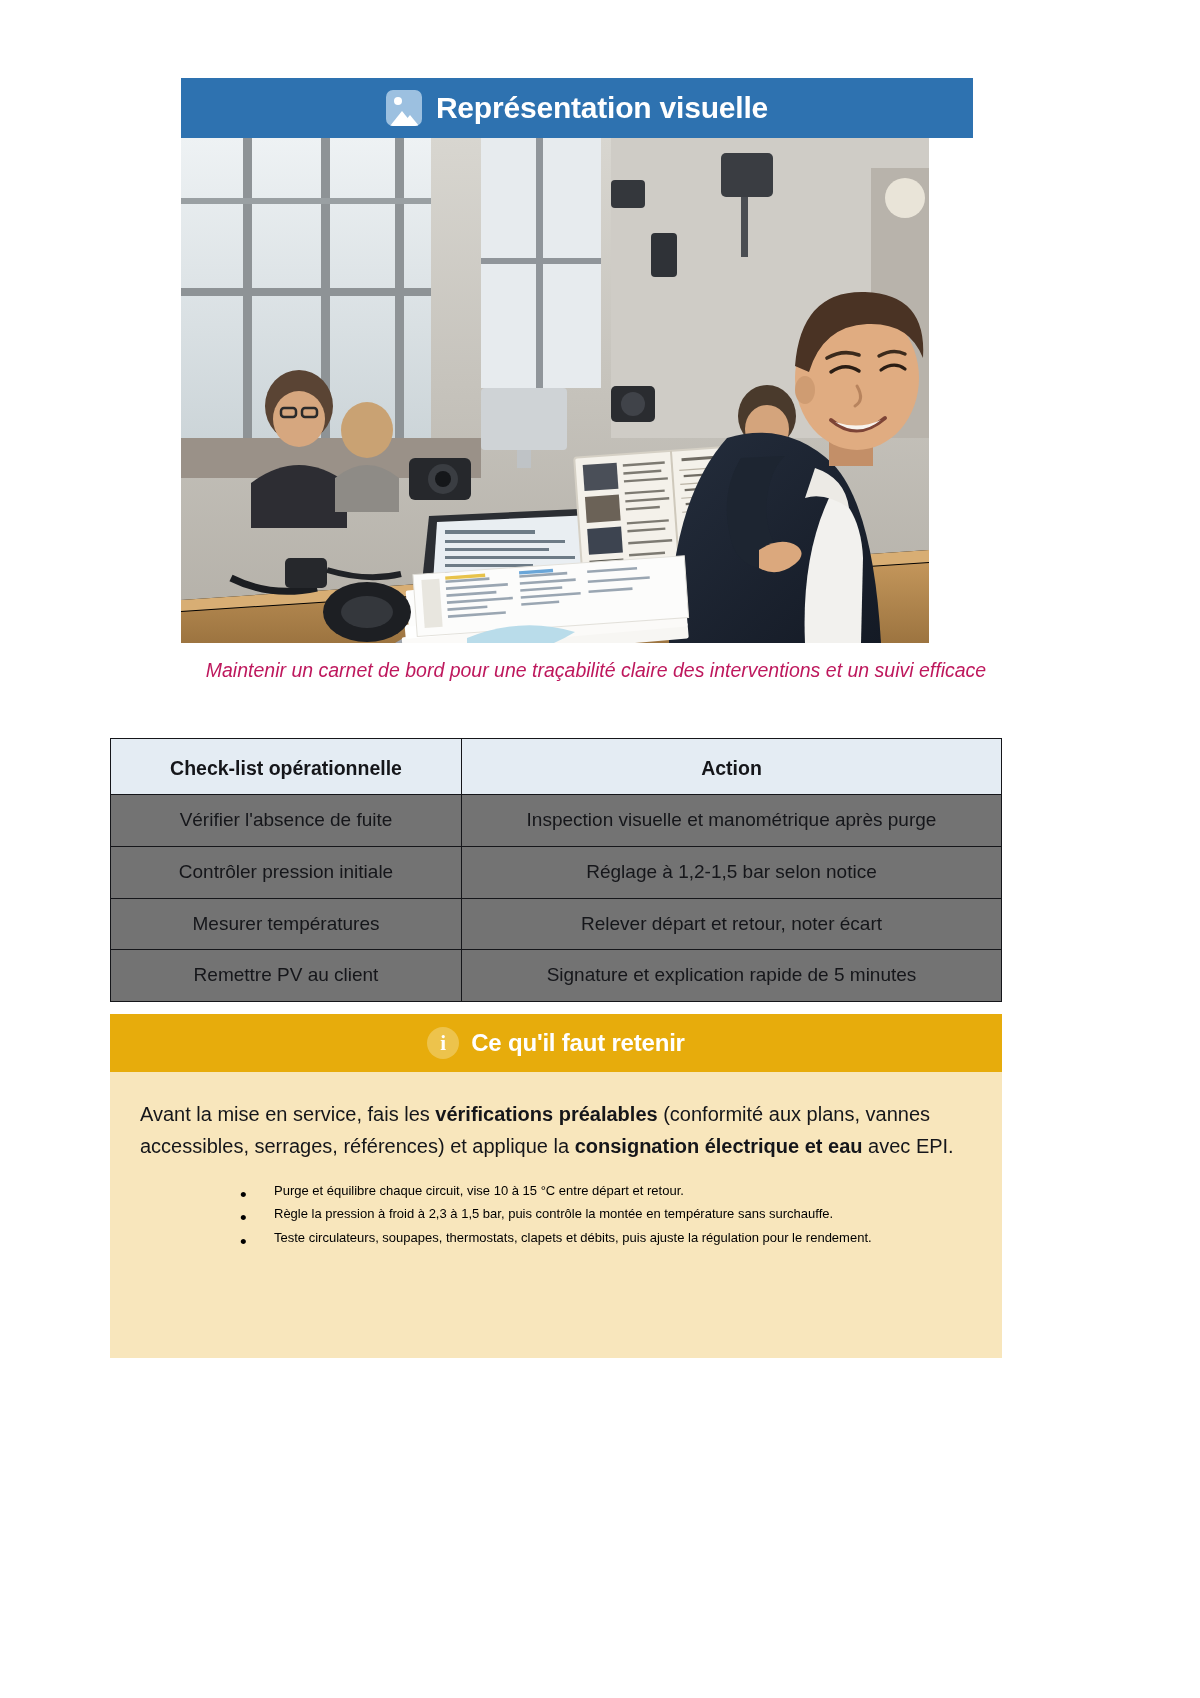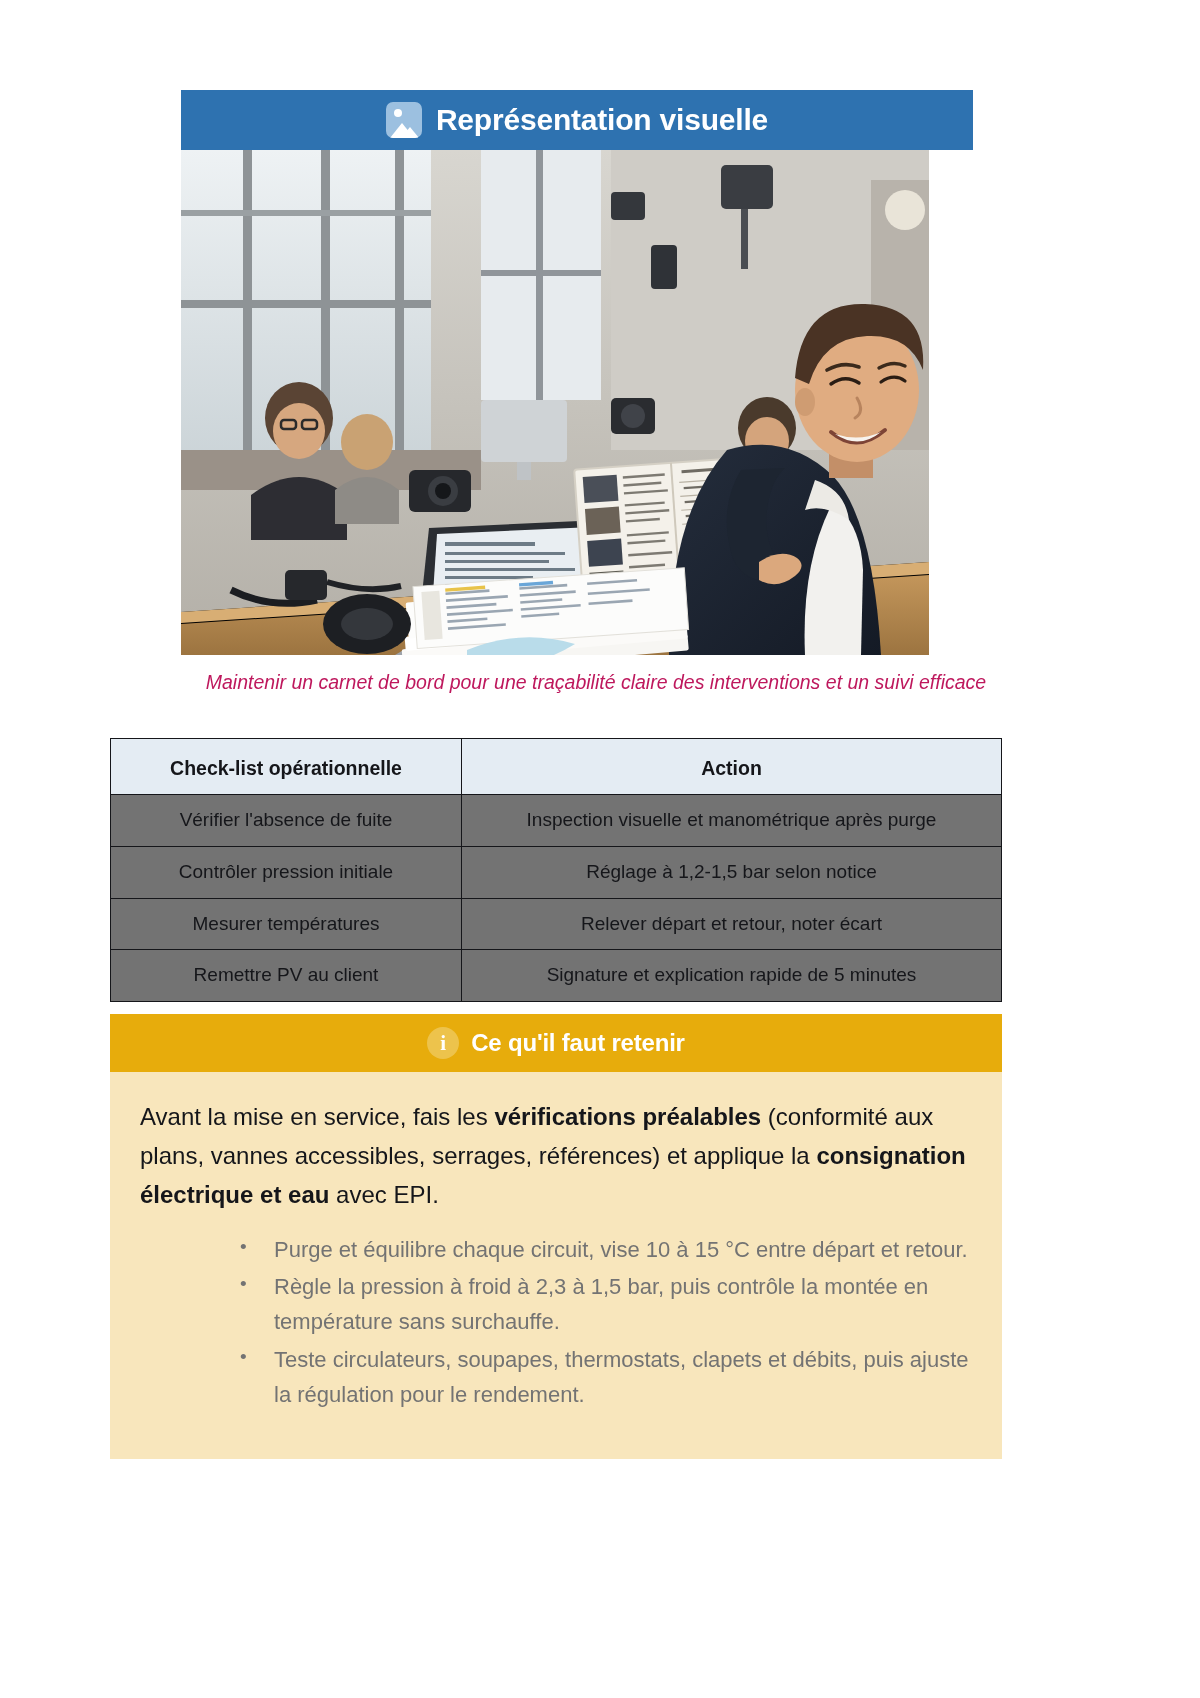--- a/index.html
+++ b/index.html
@@ -20,21 +20,21 @@
     position: relative;
     width: 1200px;
     height: 1698px;
     box-sizing: border-box;
   }
 
   
   .visual-block {
     position: absolute;
     left: 181px;
-    top: 90px;
+    top: 78px;
     width: 792px;
   }
 
   .visual-banner {
     background: #2e72b0;
     height: 60px;
     display: flex;
     align-items: center;
     justify-content: center;
     gap: 14px;
@@ -164,37 +164,37 @@
     font-family: "Liberation Serif", serif;
     flex: none;
   }
   .callout-body {
     background: #f8e6bc;
     padding: 26px 30px 44px 30px;
     min-height: 286px;
     box-sizing: border-box;
   }
   .callout-para {
-    font-size: 24px;
+    font-size: 20px;
     line-height: 1.62;
     margin: 0 0 14px 0;
     color: #15161a;
   }
   .callout-list {
     margin: 18px 0 0 0;
     padding-left: 100px;
     list-style: none;
   }
   .callout-list li {
-    font-size: 22px;
+    font-size: 13px;
     line-height: 1.58;
     margin-bottom: 3px;
     position: relative;
     padding-left: 34px;
-    color: #737373;
+    color: #000000;
   }
   .callout-list li::before {
     content: "\2022";
     position: absolute;
     left: 0;
     top: -1px;
     font-size: 19px;
   }
   b { font-weight: bold; }
 </style>

